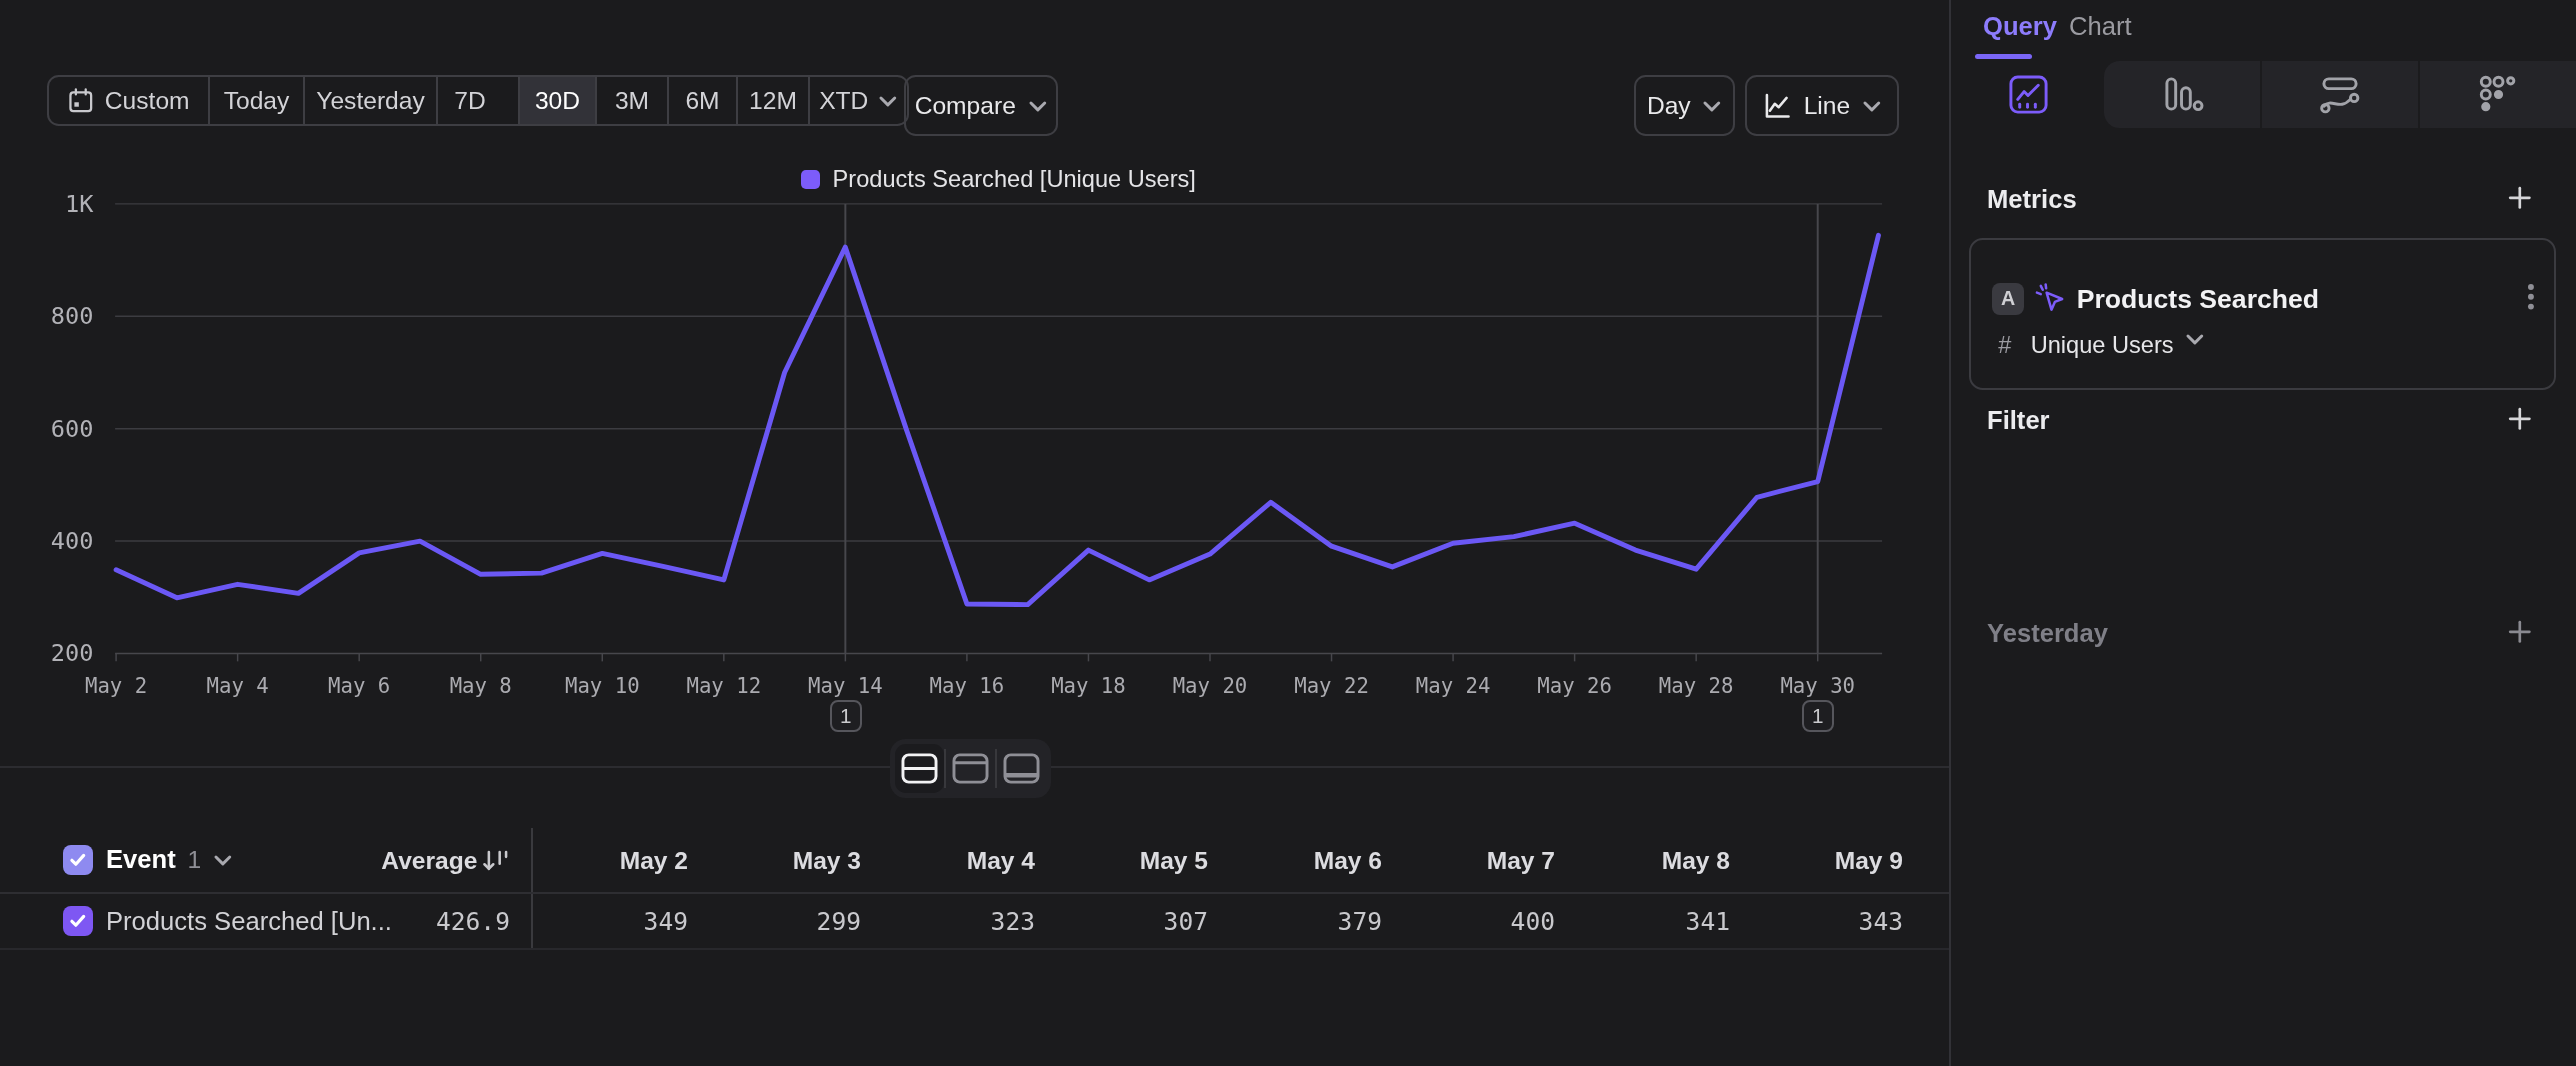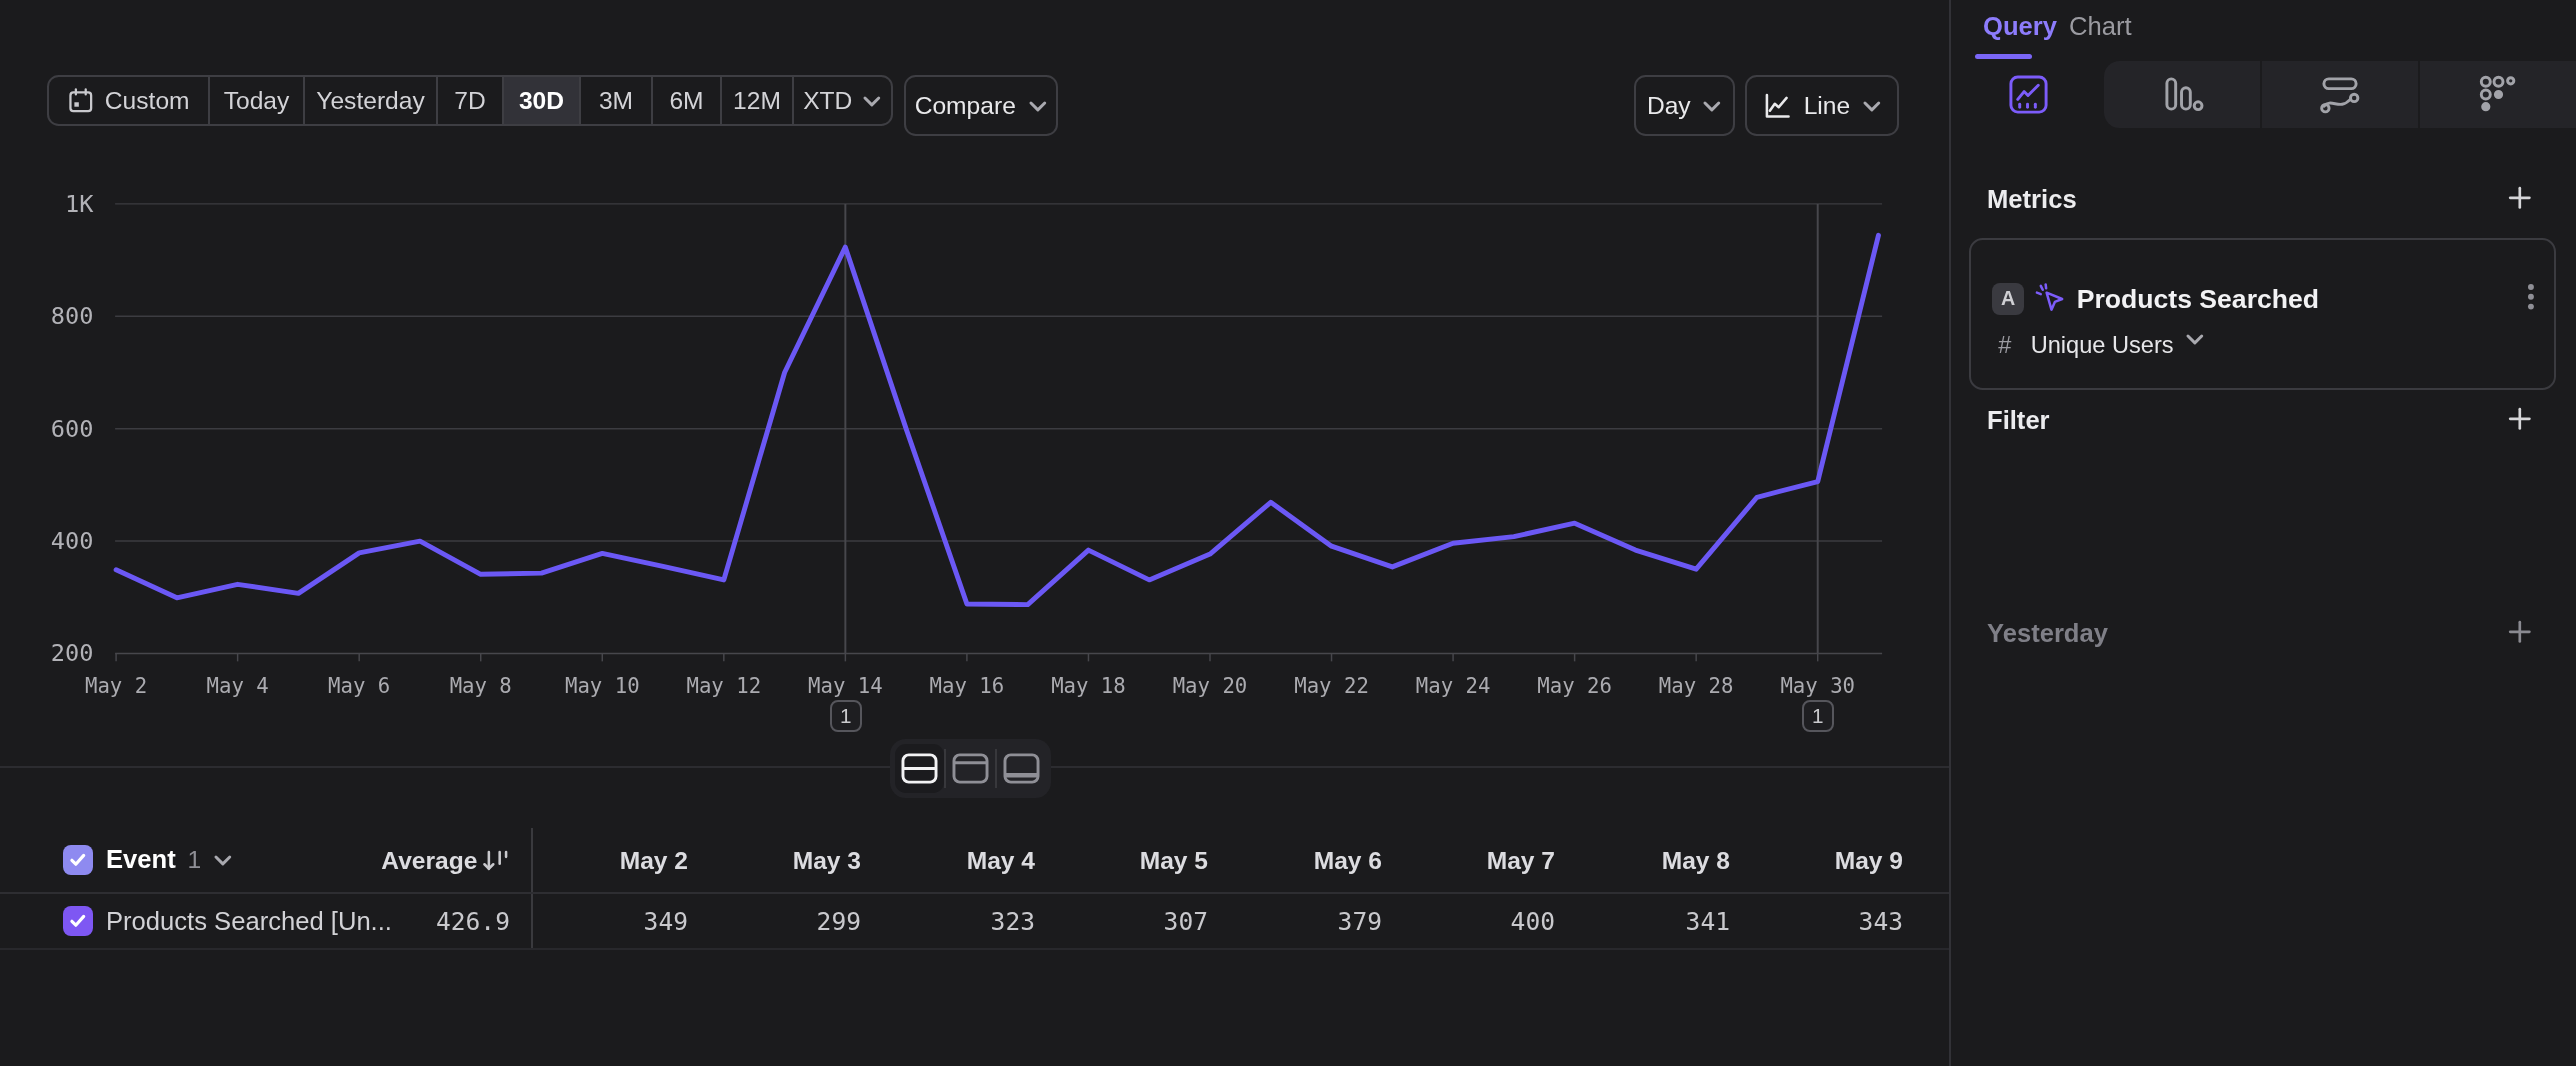--- a/index.html
+++ b/index.html
@@ -21,21 +21,21 @@
     position:absolute; left:47px; top:75px; height:51px;
     display:flex; align-items:stretch;
     border:2px solid #3e3e43; border-radius:11.8px; overflow:hidden;
   }
   .seg-item {
     display:flex; align-items:center; justify-content:center; gap:9.8px;
     font-size:24.6px; color:#d3d3d7; cursor:pointer; white-space:nowrap;
     border-left:2px solid #3e3e43; padding:0 17px;
   }
   .seg-item:first-child { border-left:none; }
-  .seg-item.active { background:#323238; color:#ffffff; font-weight:bold; }
+  .seg-item.active { background:#323238; color:#ffffff; font-weight:normal;margin-left:16px; }
   .btn {
     position:absolute; top:75px; height:61px;
     display:flex; align-items:center; justify-content:center; gap:11.8px;
     border:2px solid #3e3e43; border-radius:11.8px;
     font-size:24.6px; color:#e9e9eb; cursor:pointer;
   }
   .chev { width:19.7px; height:13.8px; flex:0 0 auto; }
   .chev polyline { fill:none; stroke:#a9a9af; stroke-width:3; stroke-linecap:round; stroke-linejoin:round; }
 
   
@@ -171,20 +171,24 @@
             <polyline points="5,4 5,26 27,26"></polyline>
             <polyline points="8,20 13,13 17,16.5 25,7"></polyline>
           </g>
         </svg>
       <span>Line</span>
       <svg class="chev" viewBox="0 0 20 14">
           <polyline points="3,4 10,11 17,4"></polyline>
         </svg>
     </div>
 
+    <div id="legend">
+      <span class="swatch" style="background: rgb(124, 92, 250);"></span>
+      <span class="lbl">Products Searched [Unique Users]</span>
+    </div>
 
     <svg id="chart-svg" width="1949" height="758" viewBox="0 0 1981 770">
         <line x1="117" y1="664" x2="1913" y2="664" stroke="#47474c" stroke-width="1.5"></line>
         <text x="95" y="672" text-anchor="end" font-family="DejaVu Sans Mono, monospace" font-size="24" fill="#b2b2b7">200</text>
         <line x1="117" y1="549.75" x2="1913" y2="549.75" stroke="#3c3c41" stroke-width="1.5"></line>
         <text x="95" y="557.75" text-anchor="end" font-family="DejaVu Sans Mono, monospace" font-size="24" fill="#b2b2b7">400</text>
         <line x1="117" y1="435.5" x2="1913" y2="435.5" stroke="#3c3c41" stroke-width="1.5"></line>
         <text x="95" y="443.5" text-anchor="end" font-family="DejaVu Sans Mono, monospace" font-size="24" fill="#b2b2b7">600</text>
         <line x1="117" y1="321.25" x2="1913" y2="321.25" stroke="#3c3c41" stroke-width="1.5"></line>
         <text x="95" y="329.25" text-anchor="end" font-family="DejaVu Sans Mono, monospace" font-size="24" fill="#b2b2b7">800</text>

